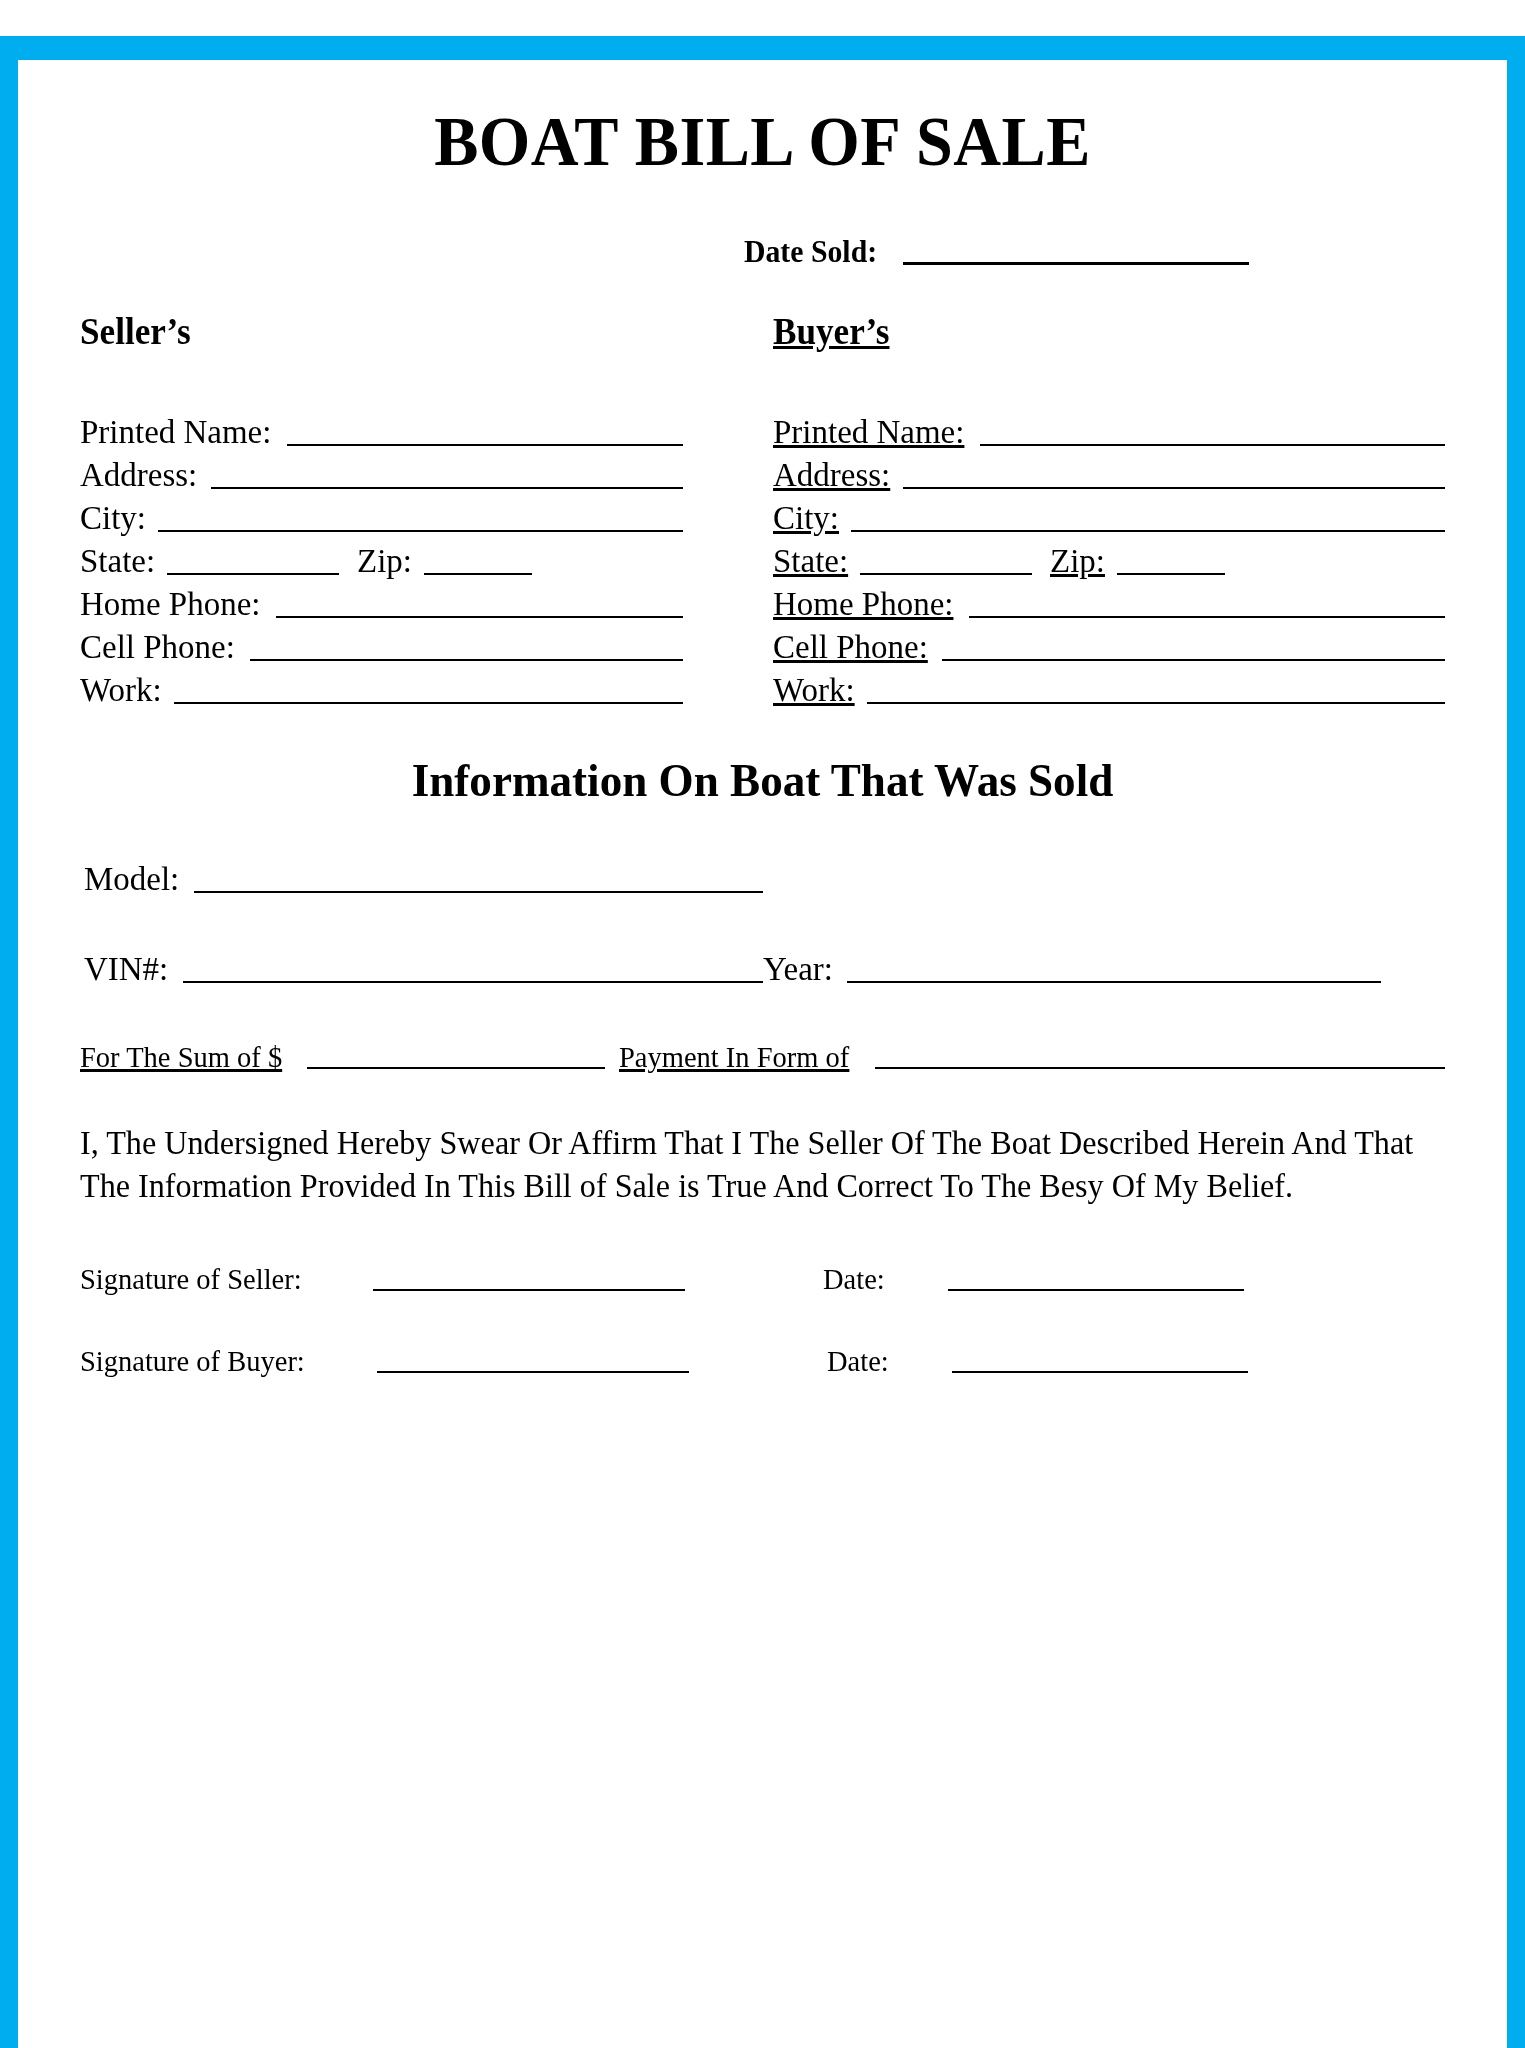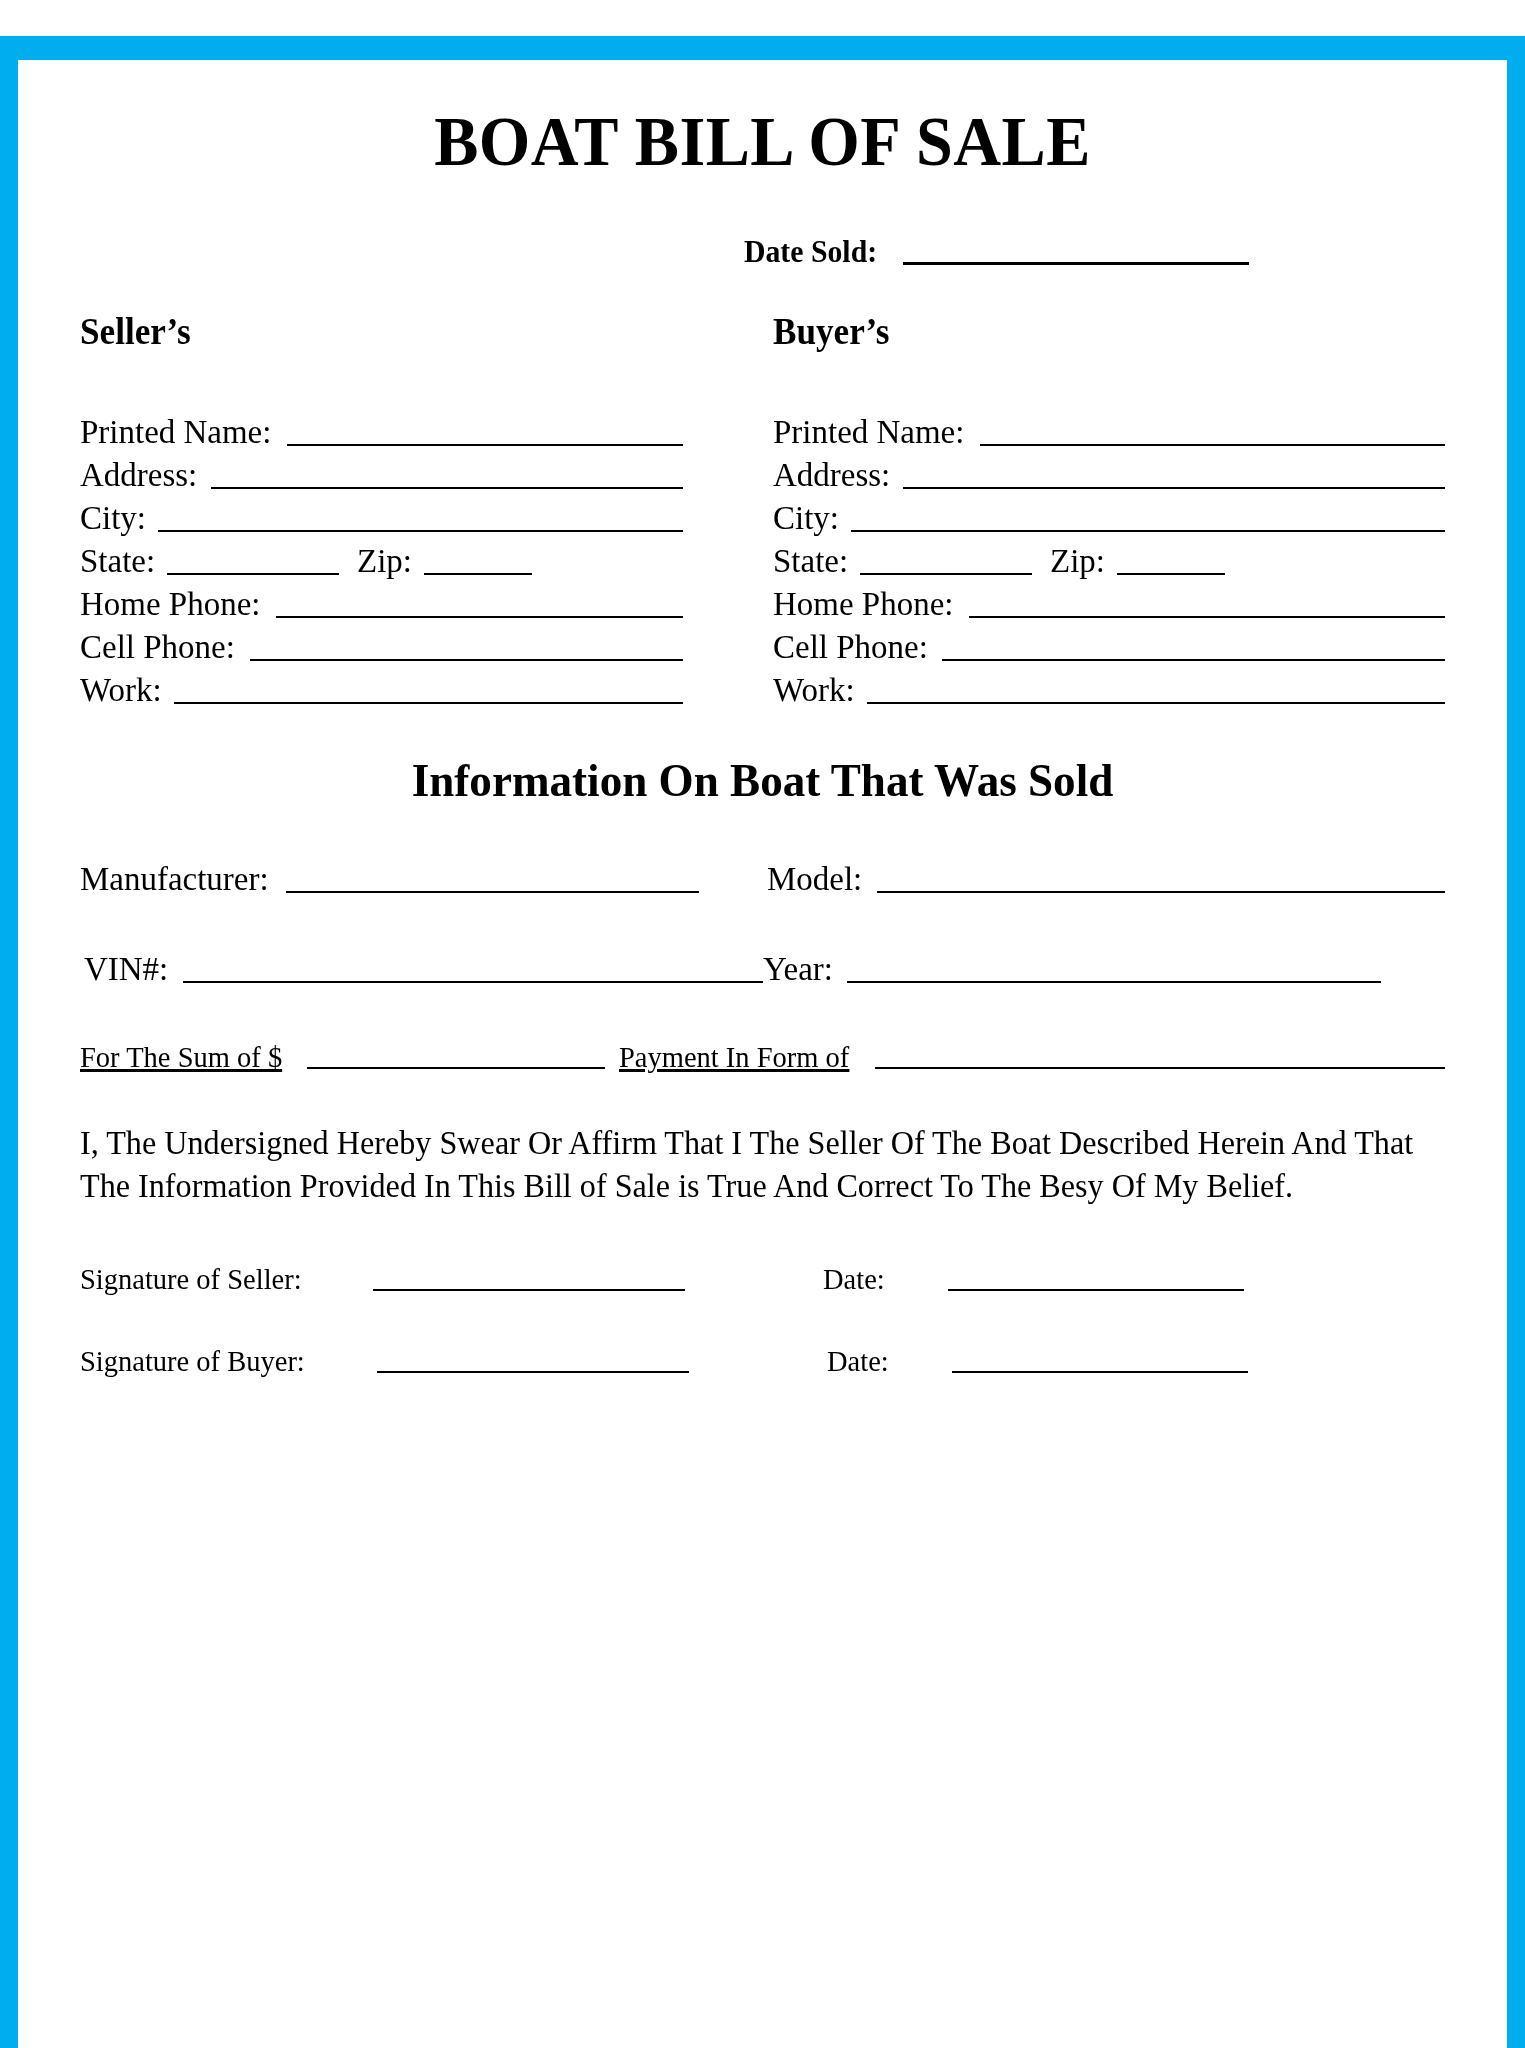--- a/index.html
+++ b/index.html
@@ -84,21 +84,21 @@
   
   .parties {
     display: flex;
     margin-top: 46px;
   }
   .party-col {
     width: 50%;
     position: relative;
   }
   .party-col.seller { padding-right: 80px; }
-  .party-col.buyer  { padding-left: 10px; }
+  .party-col.buyer  { padding-left: 10px; text-decoration: underline; }
 
   .party-heading {
     font-weight: bold;
     font-size: 37px;
     line-height: 1;
     font-stretch: condensed;
     transform: scaleX(0.95);
     transform-origin: left top;
     margin-bottom: 56px;
   }
@@ -327,24 +327,20 @@
           <span class="field-line thin"></span>
         </div>
       </div>
     </div>
 
     <div class="section-heading">Information On Boat That Was Sold</div>
 
     <div class="boat-grid">
 
       <div class="boat-row">
-        <div class="boat-cell left">
-          <span class="field-label">Manufacturer:</span>
-          <span class="field-line thin"></span>
-        </div>
         <div class="boat-cell right">
           <span class="field-label">Model:</span>
           <span class="field-line thin"></span>
         </div>
       </div>
 
       <div class="boat-row">
         <div class="boat-cell right">
           <span class="field-label">VIN#:</span>
           <span class="field-line thin"></span>

